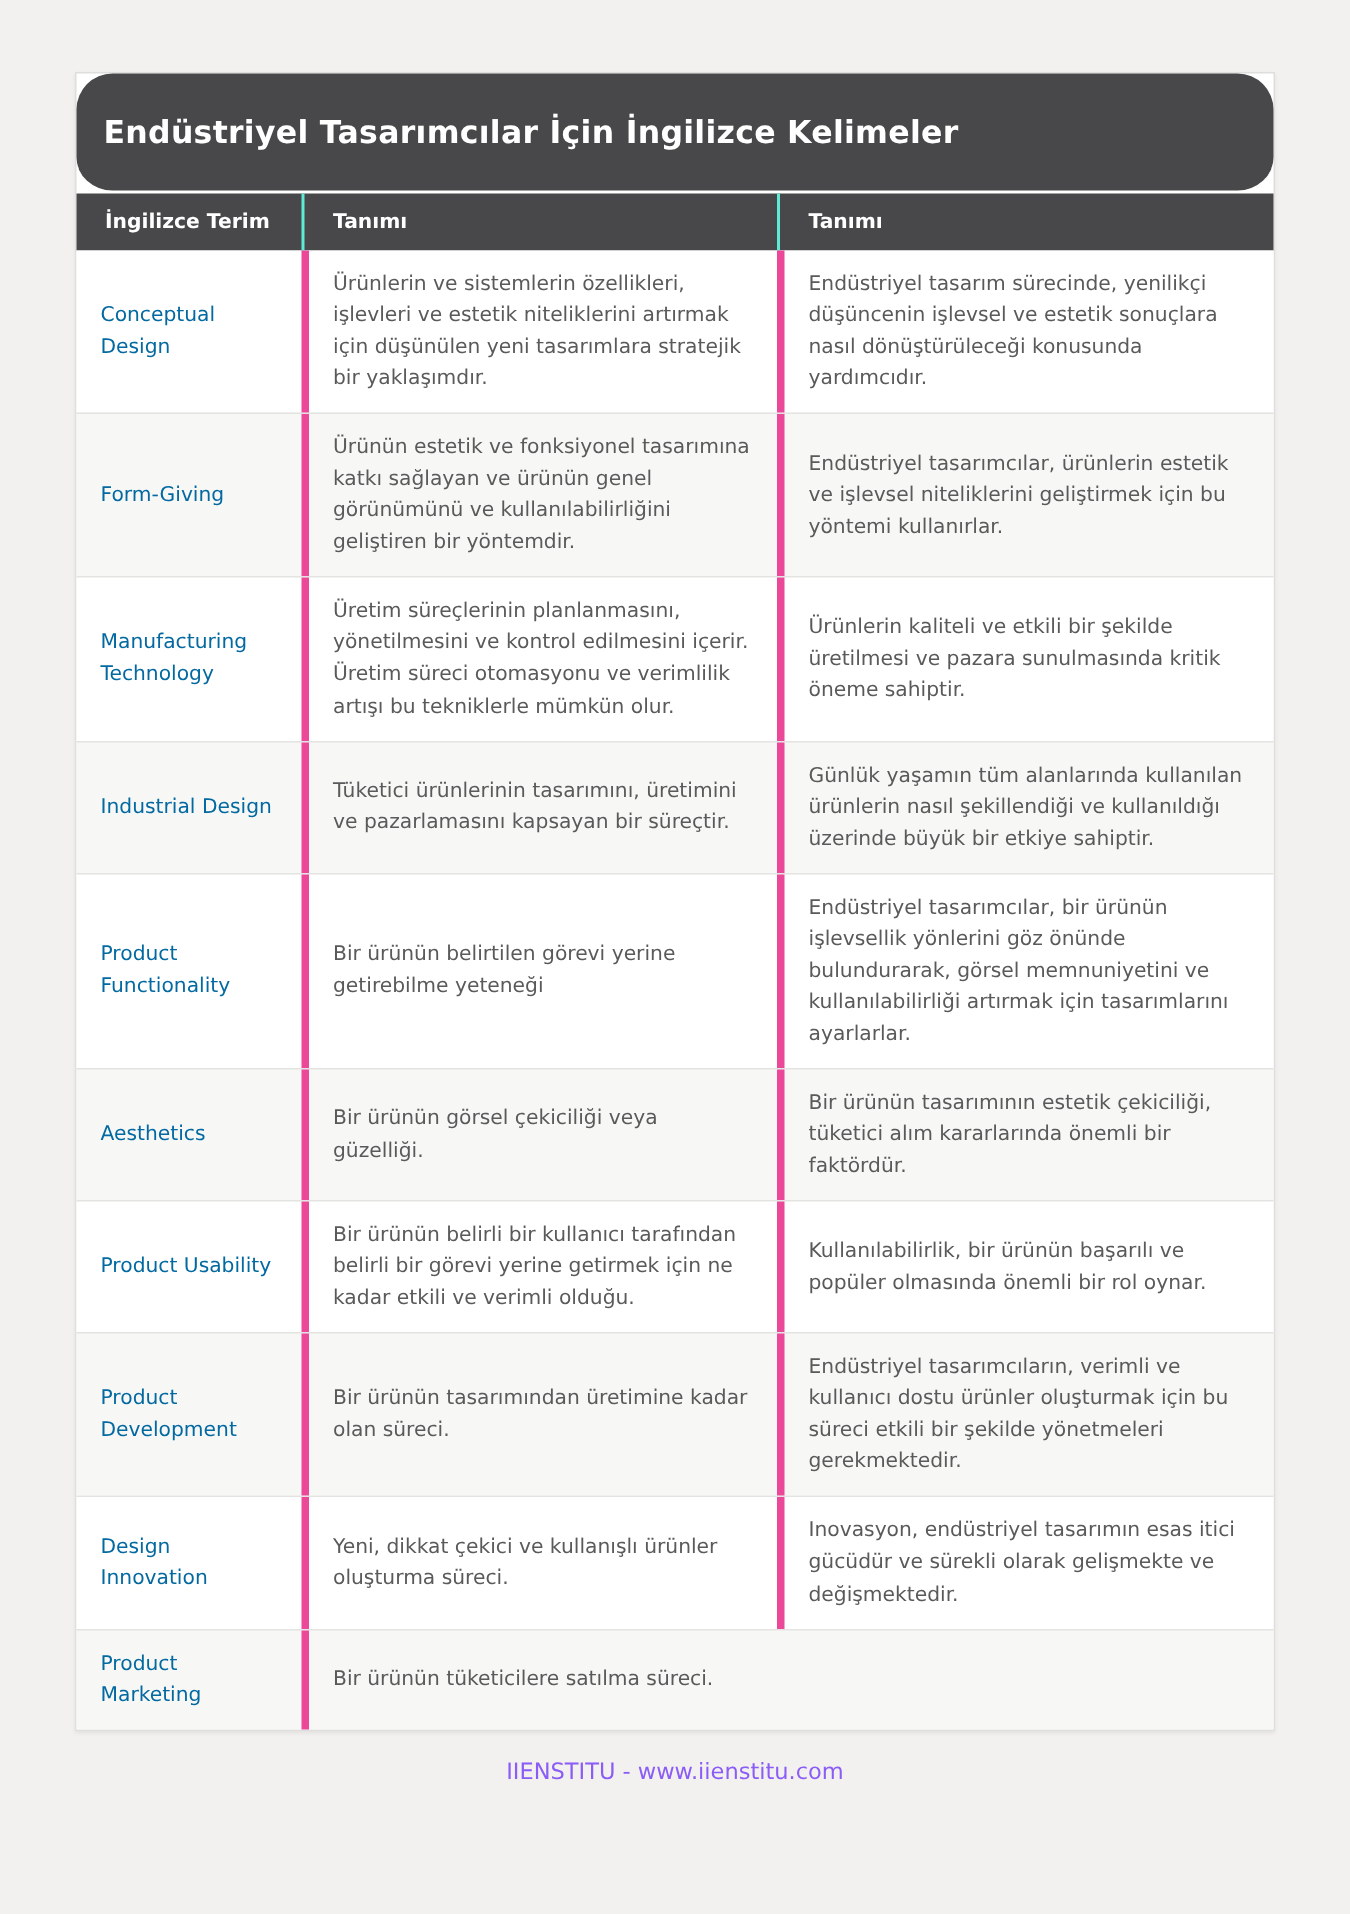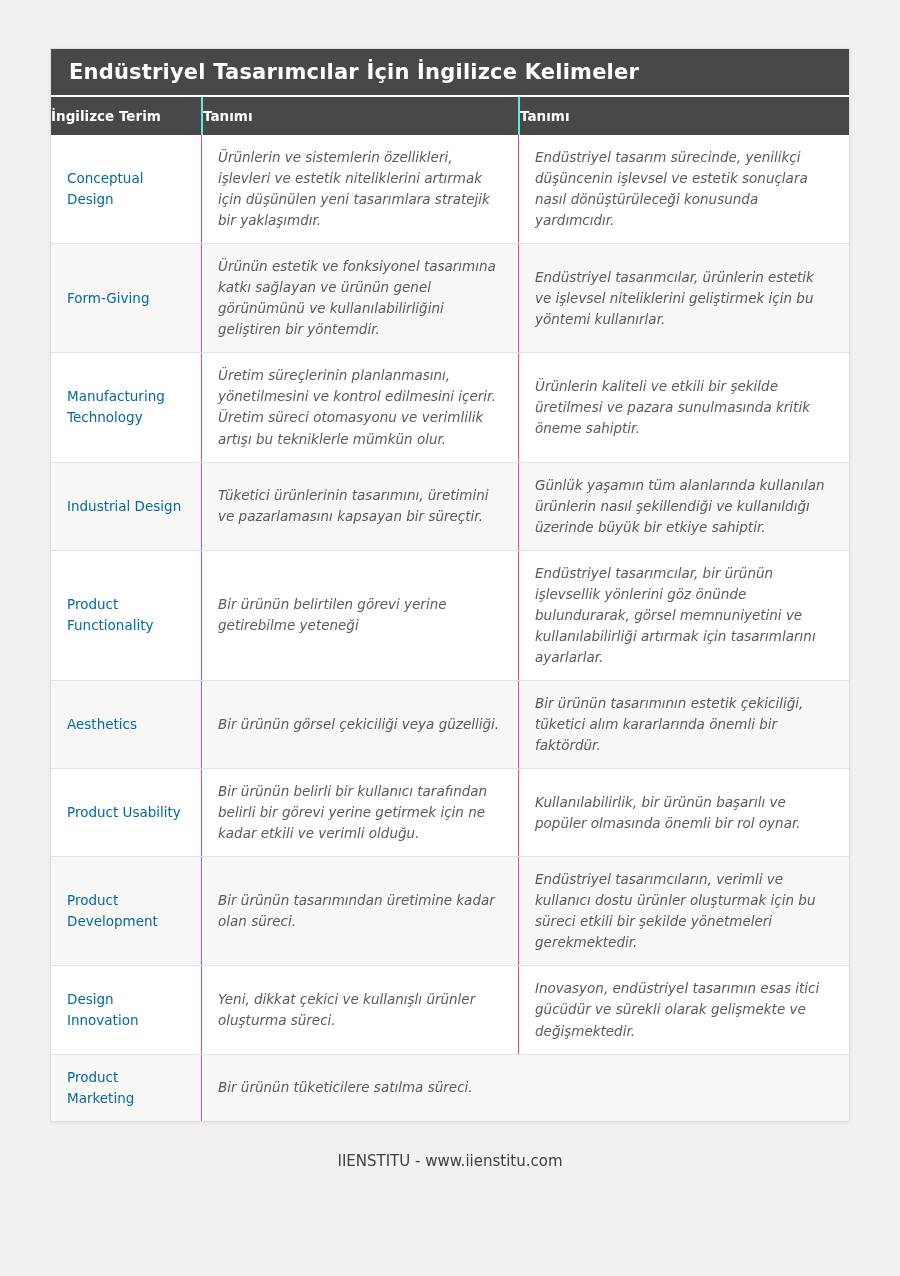--- a/index.html
+++ b/index.html
@@ -15,41 +15,42 @@
   .card {
     width: 800px;
     margin: 0 auto;
     background: #ffffff;
     border: 1px solid #dededc;
     box-shadow: 0 1px 3px rgba(0,0,0,0.07);
   }
   .title-bar {
     background: #48484a;
     color: #ffffff;
-    height: 48px;
+    height: 80px;
     display: flex;
     align-items: center;
     padding: 0 18px;
     font-size: 21px;
     font-weight: bold;
     letter-spacing: 0.2px;
     border-bottom: 2px solid #ffffff;
+    border-radius: 24px;
   }
   .grid-row {
     display: grid;
     grid-template-columns: 150px 317px 331px;
   }
   .col-headers {
     background: #48484a;
   }
   .col-header {
     color: #ffffff;
     font-size: 13.5px;
     font-weight: bold;
-    padding: 11px 0;
+    padding: 11px 19px;
     display: flex;
     align-items: center;
   }
   .col-header + .col-header {
     border-left: 2px solid #5eead4;
   }
   .tbody .grid-row {
     background: #ffffff;
     border-top: 1px solid #e3e3e1;
   }
@@ -57,28 +58,27 @@
   .tbody .grid-row:nth-child(even) { background: #f7f7f6; }
   .cell {
     padding: 12px 16px;
     display: flex;
     align-items: center;
     font-size: 13.5px;
     line-height: 1.56;
     color: #5a5a5a;
   }
   .cell + .cell {
-    border-left: 1px solid #ec4899;
-    font-style: italic;
+    border-left: 5px solid #ec4899;
   }
   .cell.term { color: #0369a1; }
   .footer {
     text-align: center;
-    margin-top: 30px;
-    color: #404040;
+    margin-top: 18px;
+    color: #8b5cf6;
     font-size: 15px;
   }
 </style>
 </head>
 <body>
 
 <div class="card">
   <div class="title-bar">Endüstriyel Tasarımcılar İçin İngilizce Kelimeler</div>
 
   <div class="grid-row col-headers">

